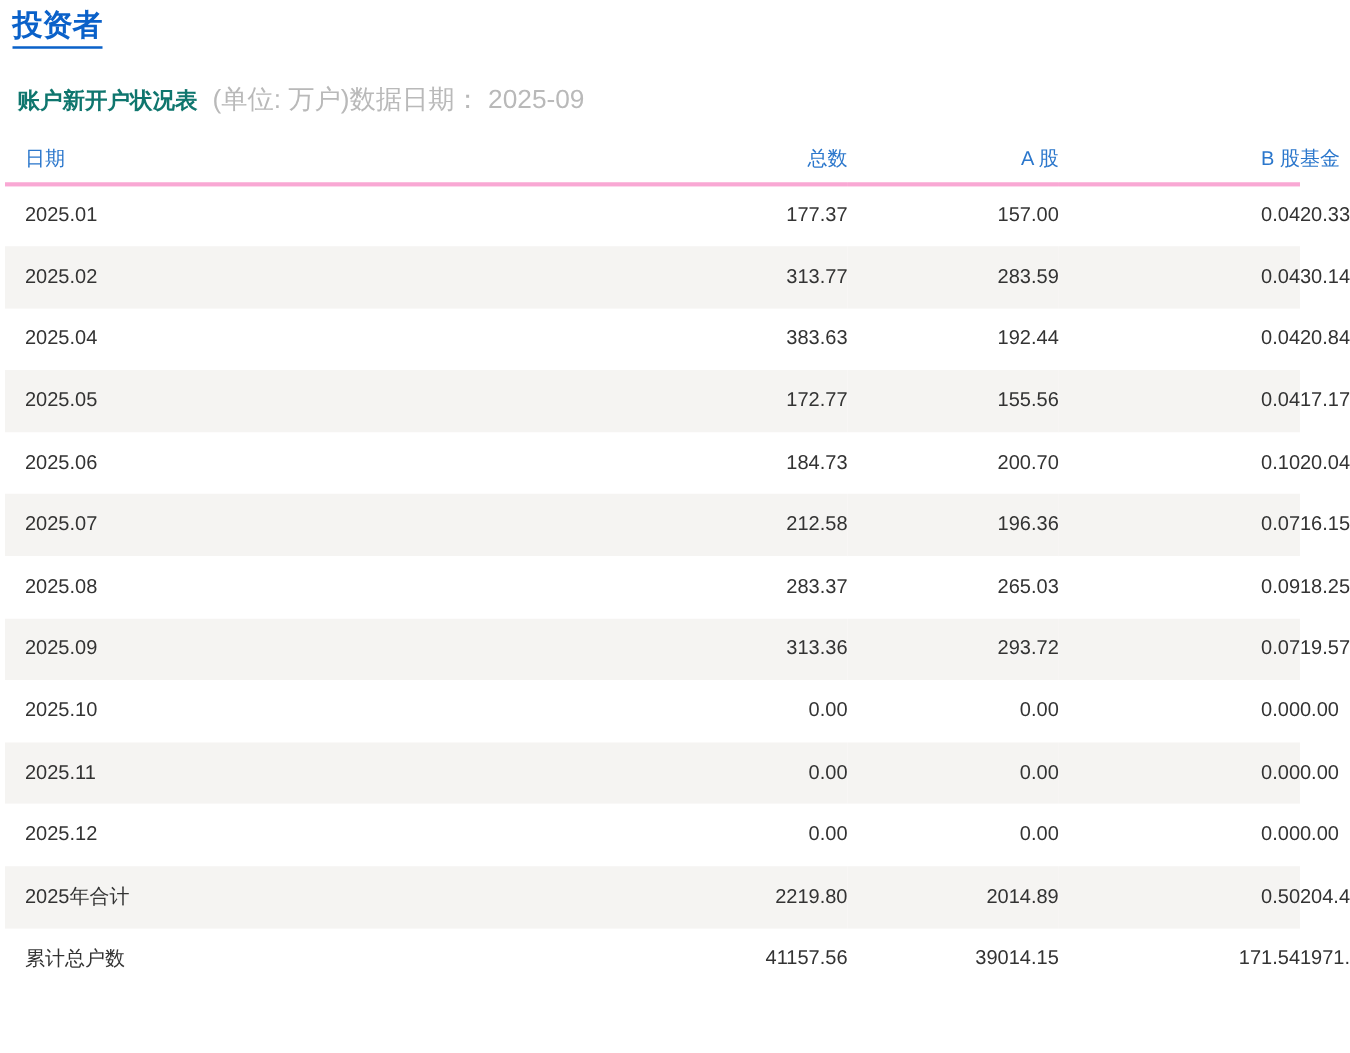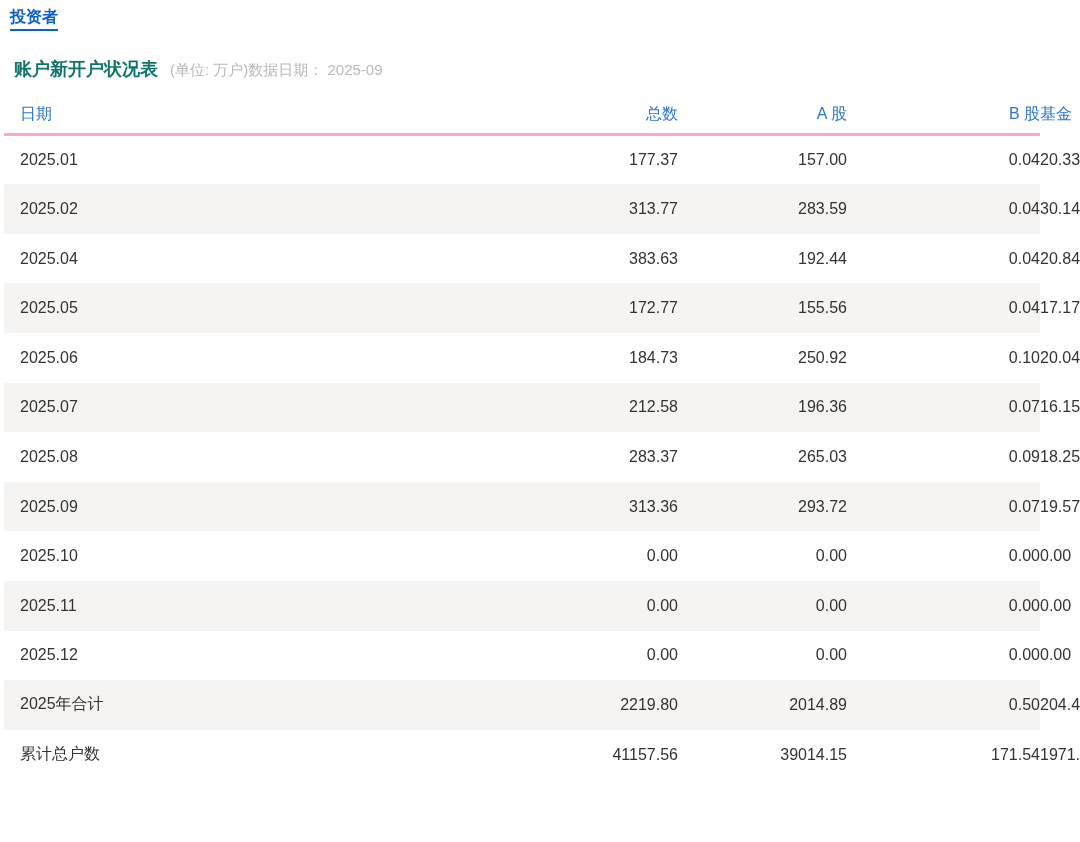--- a/index.html
+++ b/index.html
@@ -7,42 +7,42 @@
     width: 1080px; height: 842px;
     background: #ffffff;
     overflow: hidden;
     font-family: "Liberation Sans", "DejaVu Sans", sans-serif;
   }
   .page { width: 1080px; height: 842px; position: relative; }
 
   .section-title {
     display: inline-block;
     margin: 8px 0 0 10px;
-    font-size: 16px;
+    font-size: 24px;
     font-weight: bold;
     color: #0a61c9;
     line-height: 1.1;
     padding-bottom: 3px;
     border-bottom: 2px solid #0a61c9;
     cursor: pointer;
   }
 
   .table-caption {
     margin: 26px 0 0 14px;
     display: flex;
     align-items: baseline;
   }
   .table-title {
     font-size: 18px;
     font-weight: bold;
     color: #0f766e;
   }
   .table-subtitle {
     margin-left: 12px;
-    font-size: 15px;
+    font-size: 21px;
     color: #b9b9b9;
   }
 
   table.data-table {
     margin: 16px 0 0 4px;
     width: 1036px;
     border-collapse: collapse;
     table-layout: fixed;
   }
   table.data-table thead th {
@@ -122,21 +122,21 @@
         <tr>
           <td class="cell-label">2025.05</td>
           <td class="cell-num">172.77</td>
           <td class="cell-num">155.56</td>
           <td class="cell-num">0.04</td>
           <td class="cell-num cell-last">17.17</td>
         </tr>
         <tr>
           <td class="cell-label">2025.06</td>
           <td class="cell-num">184.73</td>
-          <td class="cell-num">250.92</td>
+          <td class="cell-num">200.70</td>
           <td class="cell-num">0.10</td>
           <td class="cell-num cell-last">20.04</td>
         </tr>
         <tr>
           <td class="cell-label">2025.07</td>
           <td class="cell-num">212.58</td>
           <td class="cell-num">196.36</td>
           <td class="cell-num">0.07</td>
           <td class="cell-num cell-last">16.15</td>
         </tr>

